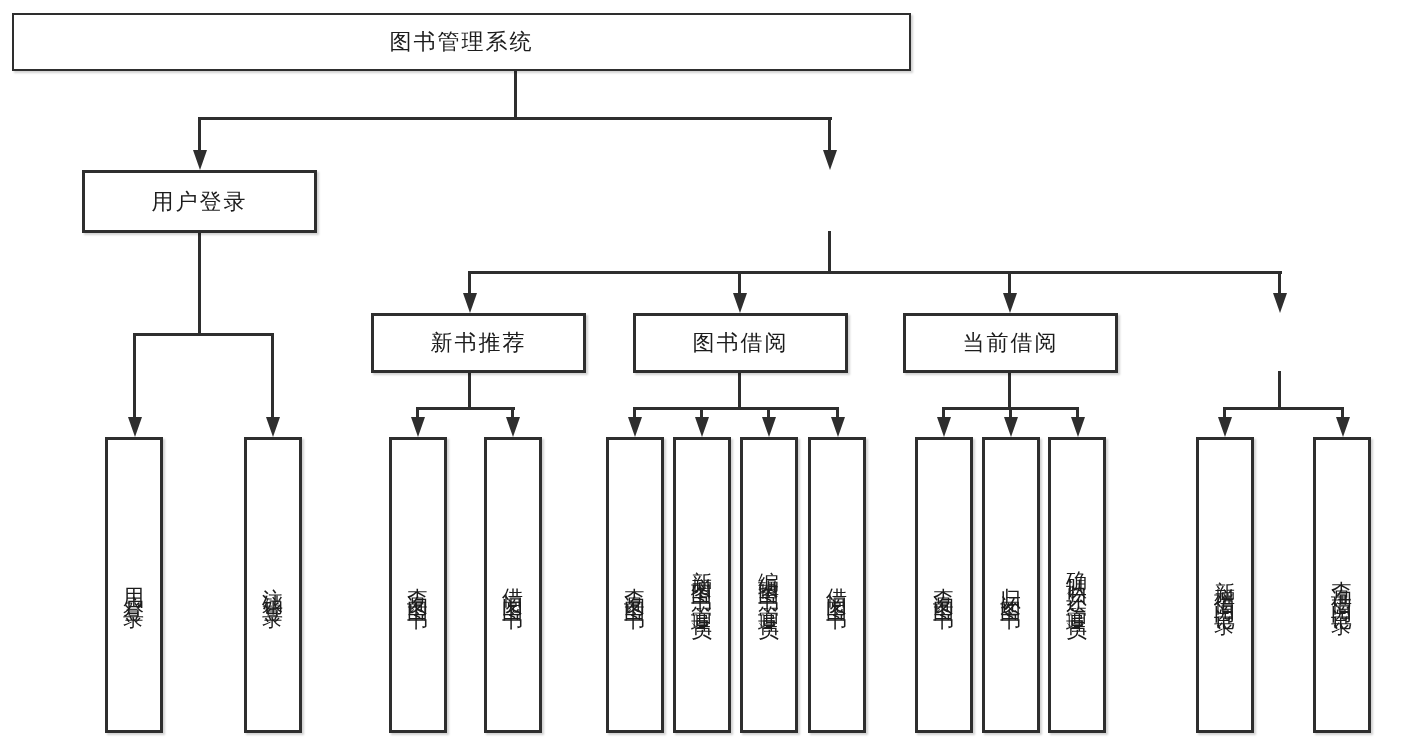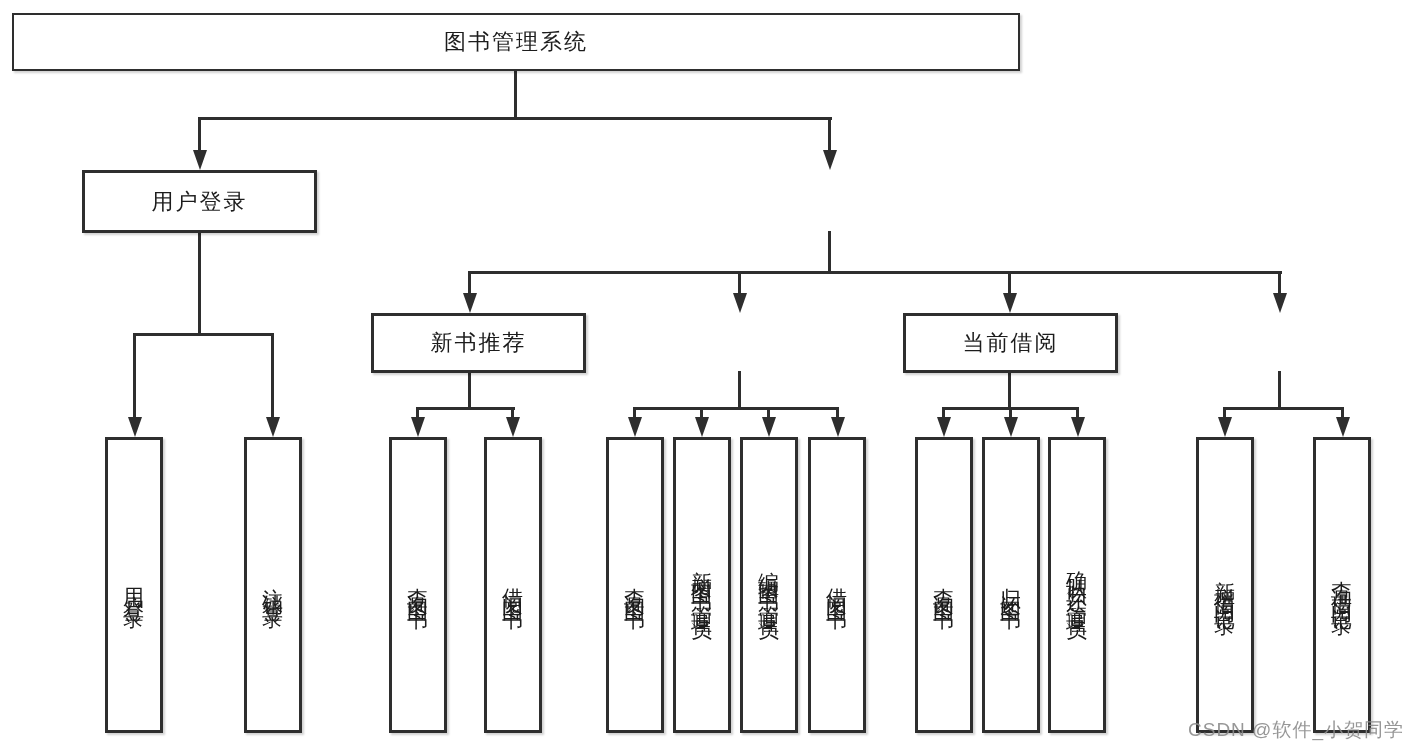--- a/index.html
+++ b/index.html
@@ -20,21 +20,21 @@
     align-items:center;
     justify-content:center;
     box-shadow:2px 2px 2px rgba(0,0,0,0.18);
   }
   .box .hlabel{
     font-size:22px;
     letter-spacing:2px;
     color:#1c1c1c;
     white-space:nowrap;
   }
-  .root-box{left:12px;top:13px;width:1008px;height:58px;border-width:2px;}
+  .root-box{left:12px;top:13px;width:899px;height:58px;border-width:2px;}
   .l2-box{top:170px;width:235px;height:63px;}
   .l3-box{top:313px;width:215px;height:60px;}
   .leaf{top:437px;width:58px;height:296px;}
   .vtext{
     writing-mode:vertical-rl;
     font-size:21px;
     letter-spacing:7px;
     color:#1c1c1c;
     line-height:1;
   }
@@ -124,20 +124,23 @@
     <span class="hlabel">图书管理系统</span>
   </div>
 
   <div class="box l2-box" style="left:82px;">
     <span class="hlabel">用户登录</span>
   </div>
 
   <div class="box l3-box" style="left:363px;margin-left:8px;">
     <span class="hlabel">新书推荐</span>
   </div>
+  <div class="box l3-box" style="left:633px;">
+    <span class="hlabel">图书借阅</span>
+  </div>
   <div class="box l3-box" style="left:903px;">
     <span class="hlabel">当前借阅</span>
   </div>
 
   <div class="box leaf" style="left:105px;">
     <span class="vtext">用户登录</span>
   </div>
   <div class="box leaf" style="left:244px;">
     <span class="vtext">注销登录</span>
   </div>
@@ -172,15 +175,14 @@
     <span class="vtext">确认归还（管理员）</span>
   </div>
 
   <div class="box leaf" style="left:1196px;">
     <span class="vtext">新增借阅记录</span>
   </div>
   <div class="box leaf" style="left:1313px;">
     <span class="vtext">查询借阅记录</span>
   </div>
 
-  <div class="watermark">CSDN @软件_小贺同学</div>
 
 </div>
 
 </body></html>

